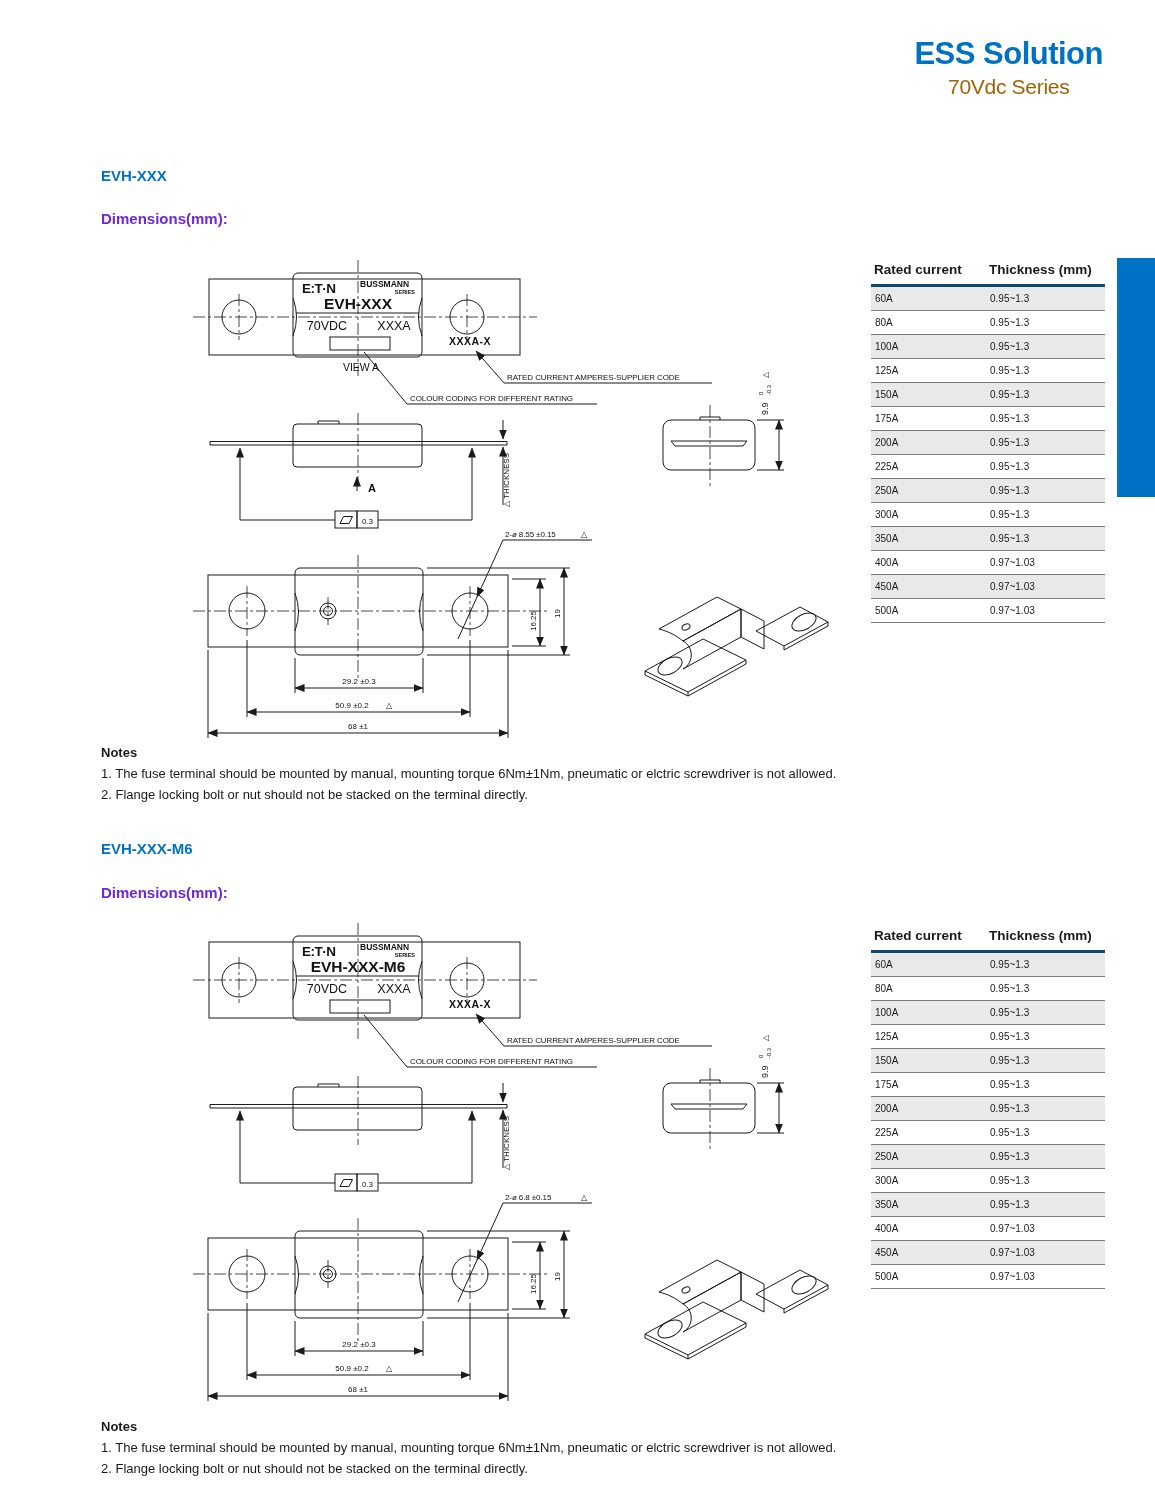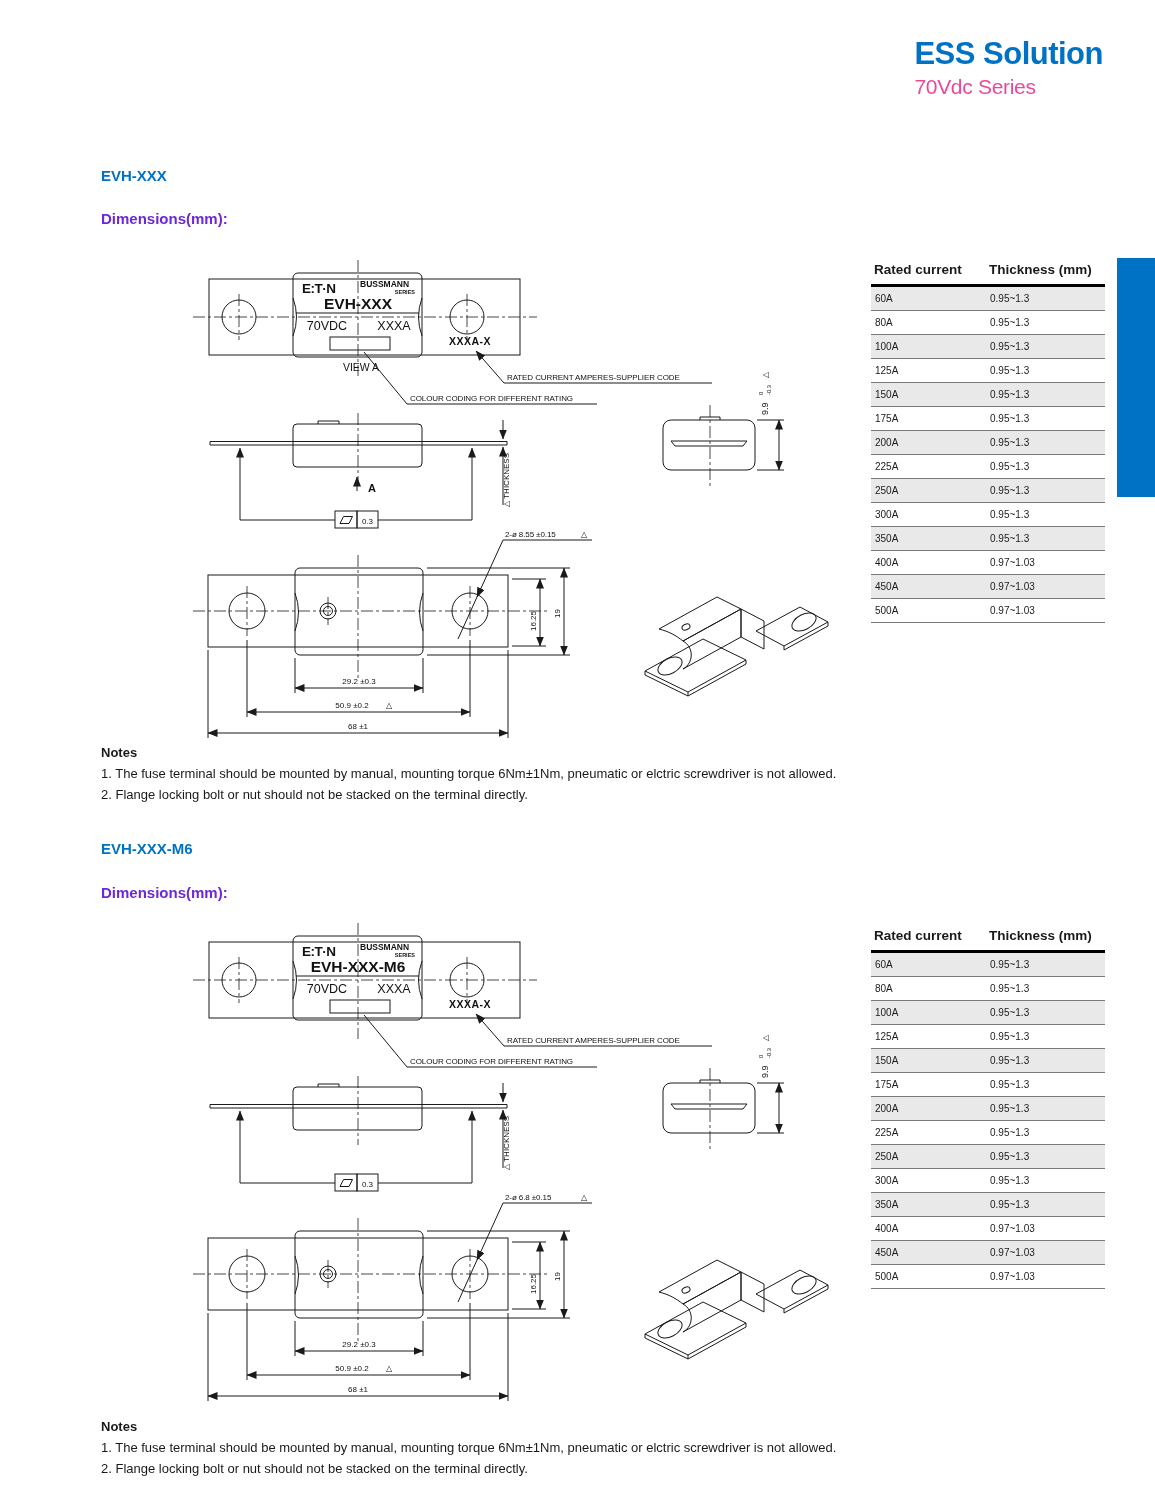--- a/index.html
+++ b/index.html
@@ -1,21 +1,21 @@
 <!DOCTYPE html>
 <html><head>
 <meta charset="utf-8">
 <style>
   html,body{margin:0;padding:0;background:#fff;}
   body{font-family:"Liberation Sans", sans-serif; color:#1a1a1a;}
   .page{position:relative;width:1155px;height:1512px;background:#fff;overflow:hidden;}
 
-  .doc-header{position:absolute;top:36px;right:52px;text-align:left;}
+  .doc-header{position:absolute;top:36px;right:52px;text-align:center;}
   .doc-title{font-size:31px;font-weight:bold;color:#0072C6;letter-spacing:-0.5px;}
-  .doc-subtitle{font-size:21px;color:#ec4899;margin-top:3px;letter-spacing:-0.3px;}
+  .doc-subtitle{font-size:21px;color:#a16207;margin-top:3px;letter-spacing:-0.3px;}
 
   .side-tab{position:absolute;left:1117px;top:258px;width:38px;height:239px;background:#0072C6;}
 
   .sec-heading{position:absolute;left:101px;font-size:15px;font-weight:bold;color:#0072C6;}
   .dim-label{position:absolute;left:101px;font-size:15px;font-weight:bold;color:#6d28d9;}
 
   .drawing{position:absolute;}
   .ln line,.ln path,.ln rect,.ln circle,.ln polygon,.ln ellipse{stroke:#1a1a1a;stroke-width:1;fill:none;}
   .wfill{fill:#fff;}
   .cl line{stroke-width:0.8;stroke-dasharray:12 3 3 3;}
@@ -27,21 +27,21 @@
   .t-rating{font-size:12.5px;}
   .t-code{font-size:10.5px;font-weight:700;letter-spacing:0.5px;}
   .t-view{font-size:10.5px;}
   .t-call{font-size:8px;letter-spacing:-0.1px;}
   .t-dim{font-size:8px;}
   .t-dim9{font-size:9px;}
   .t-tol{font-size:5.8px;}
   .t-viewarrow{font-size:11px;font-weight:700;}
 
   table.spec{position:absolute;left:871px;width:234px;border-collapse:collapse;table-layout:fixed;}
-  table.spec th{font-size:13.5px;font-weight:bold;text-align:left;padding:0 0 7px 3px;border-bottom:3px solid #000000;}
+  table.spec th{font-size:13.5px;font-weight:bold;text-align:left;padding:0 0 7px 3px;border-bottom:3px solid #0c4a6e;}
   table.spec th:first-child{width:112px;}
   table.spec td{font-size:10px;height:23px;padding:0 0 0 4px;border-bottom:1px solid #7a7a7a;}
   table.spec tr.shaded{background:#e9e9e9;}
 
   .notes{position:absolute;left:101px;width:770px;font-size:13px;line-height:21px;}
   .notes-title{font-weight:bold;}
 </style>
 </head>
 <body>
 

